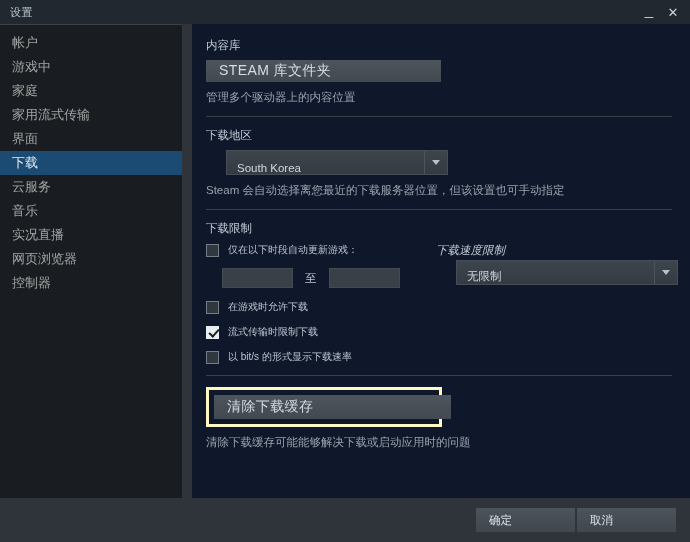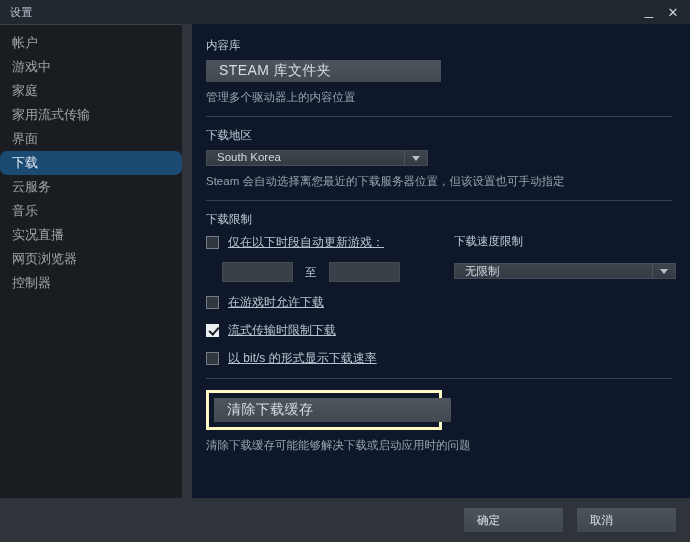--- a/index.html
+++ b/index.html
@@ -81,21 +81,20 @@
     line-height: 24px;
     padding-left: 12px;
     font-size: 13px;
     color: #a3a3a3;
     cursor: default;
     white-space: nowrap;
   }
   .side-item.selected {
     background: #1b4a73;
     color: #e6eef4;
-    border-radius: 7px;
   }
 
   
   .content {
     position: absolute;
     left: 192px;
     top: 24px;
     width: 508px;
     height: 474px;
     background: #0f172a;
@@ -136,27 +135,28 @@
   .divider {
     height: 1px;
     background: #3b4148;
     margin: 11px 0 11px 0;
     width: 466px;
   }
 
   
   .select {
     position: relative;
-    height: 16px;
+    height: 25px;
     background: linear-gradient(#3d444c, #353b42);
     border: 1px solid #464d56;
     box-sizing: border-box;
     display: flex;
-    align-items: flex-start;
-    cursor: default;
+    align-items: flex-end;
+    cursor: default;
+    margin-left: 20px;
   }
   .select.region { width: 222px; }
   .select-value {
     font-size: 11.5px;
     color: #cfd8e0;
     padding-left: 10px;
     flex: 1;
     white-space: nowrap;
     overflow: hidden;
   }
@@ -208,24 +208,23 @@
     position: absolute;
     left: 4px;
     top: 0px;
     width: 4px;
     height: 8px;
     border: solid #1b1f24;
     border-width: 0 2px 2px 0;
     transform: rotate(42deg);
   }
   .cb-label {
-    font-size: 12px;
+    font-size: 10px;
     color: #b9c5d0;
     white-space: nowrap;
-    text-decoration: underline;
   }
 
   .time-row {
     display: flex;
     align-items: center;
     margin: 0 0 12px 16px;
   }
   .time-input {
     width: 71px;
     height: 20px;
@@ -235,21 +234,22 @@
   }
   .time-sep {
     font-size: 11.5px;
     color: #b9c5d0;
     margin: 0 12px;
   }
 
   .speed-label {
     font-size: 11.5px;
     color: #c3cfd9;
-    margin-bottom: 14px;
+    margin-bottom: 2px;
+    font-style: italic;
   }
   .select.speed { width: 222px; }
 
   
   .highlight-box {
     position: relative;
     width: 236px;
     border: 3px solid #fef9c3;
     box-sizing: border-box;
     padding: 5px;
@@ -267,21 +267,21 @@
     top: 498px;
     width: 690px;
     height: 44px;
     background: #2f343b;
   }
   .footer-btns {
     position: absolute;
     right: 14px;
     top: 10px;
     display: flex;
-    gap: 14px;
+    gap: 2px;
   }
   .foot-btn {
     width: 86px;
     height: 24px;
     background: linear-gradient(#4c535b, #41474f);
     border: none;
     color: #d7e0e8;
     font-size: 11.5px;
     font-family: inherit;
     text-align: left;

